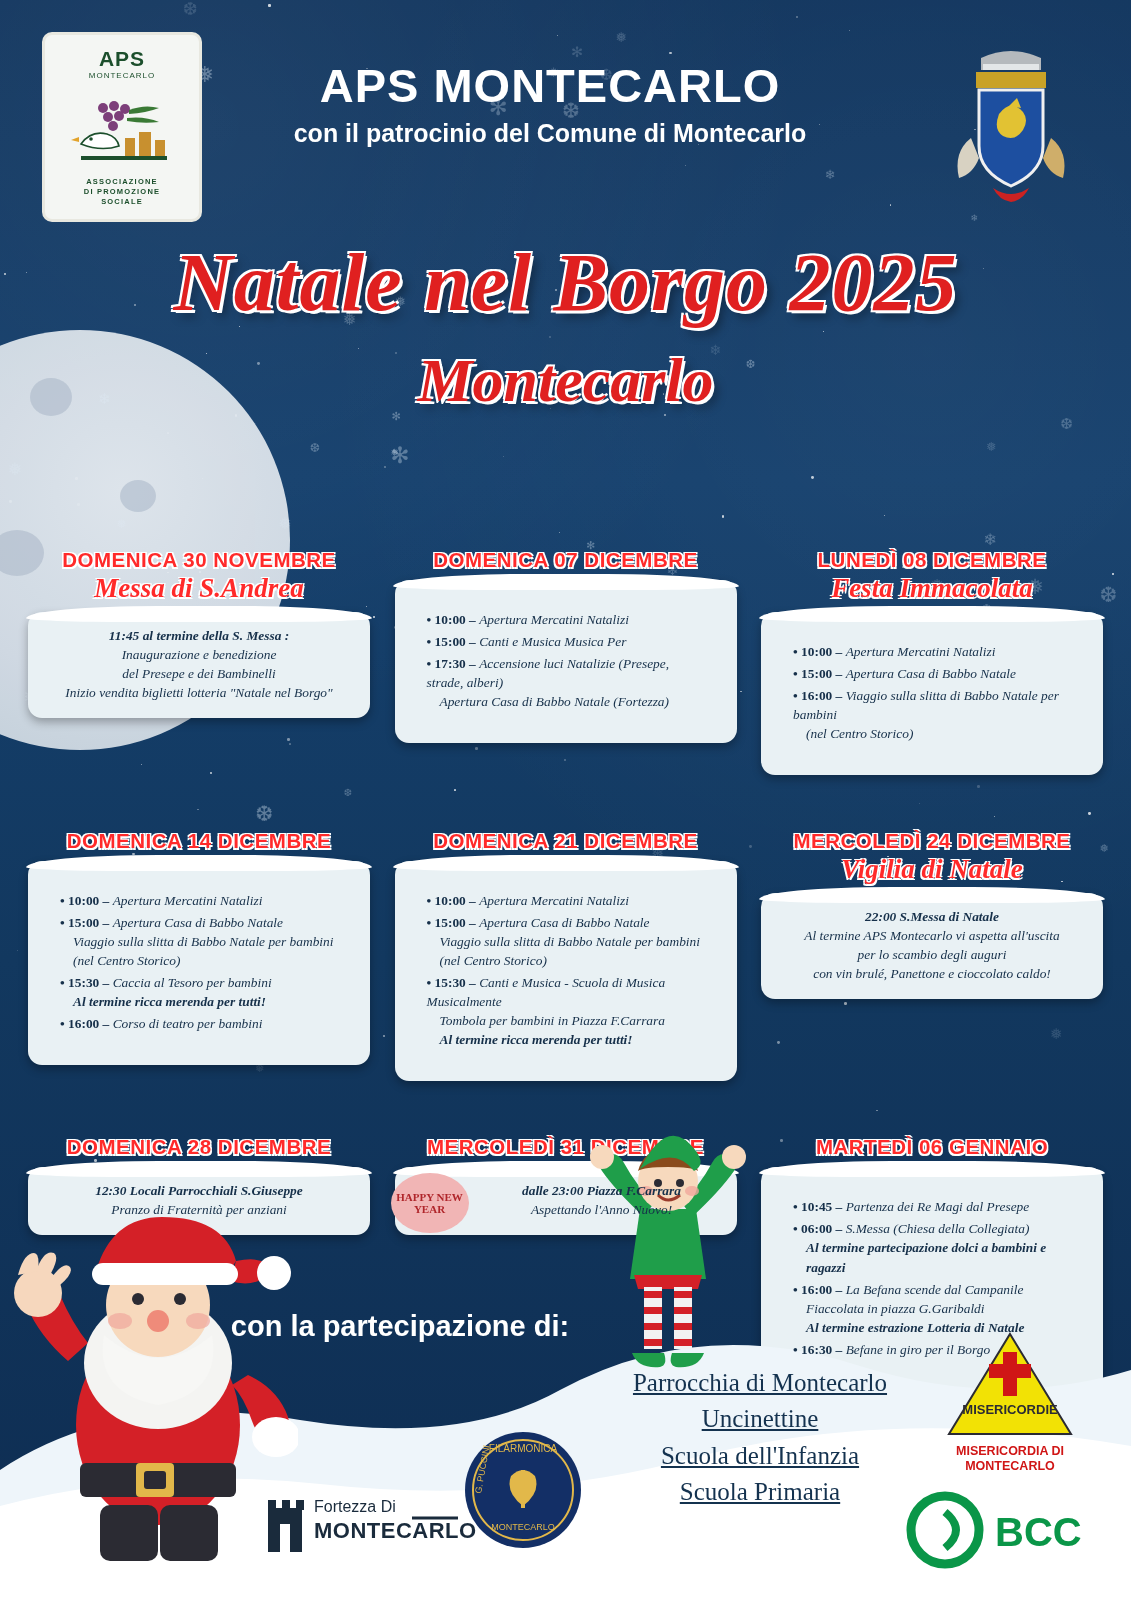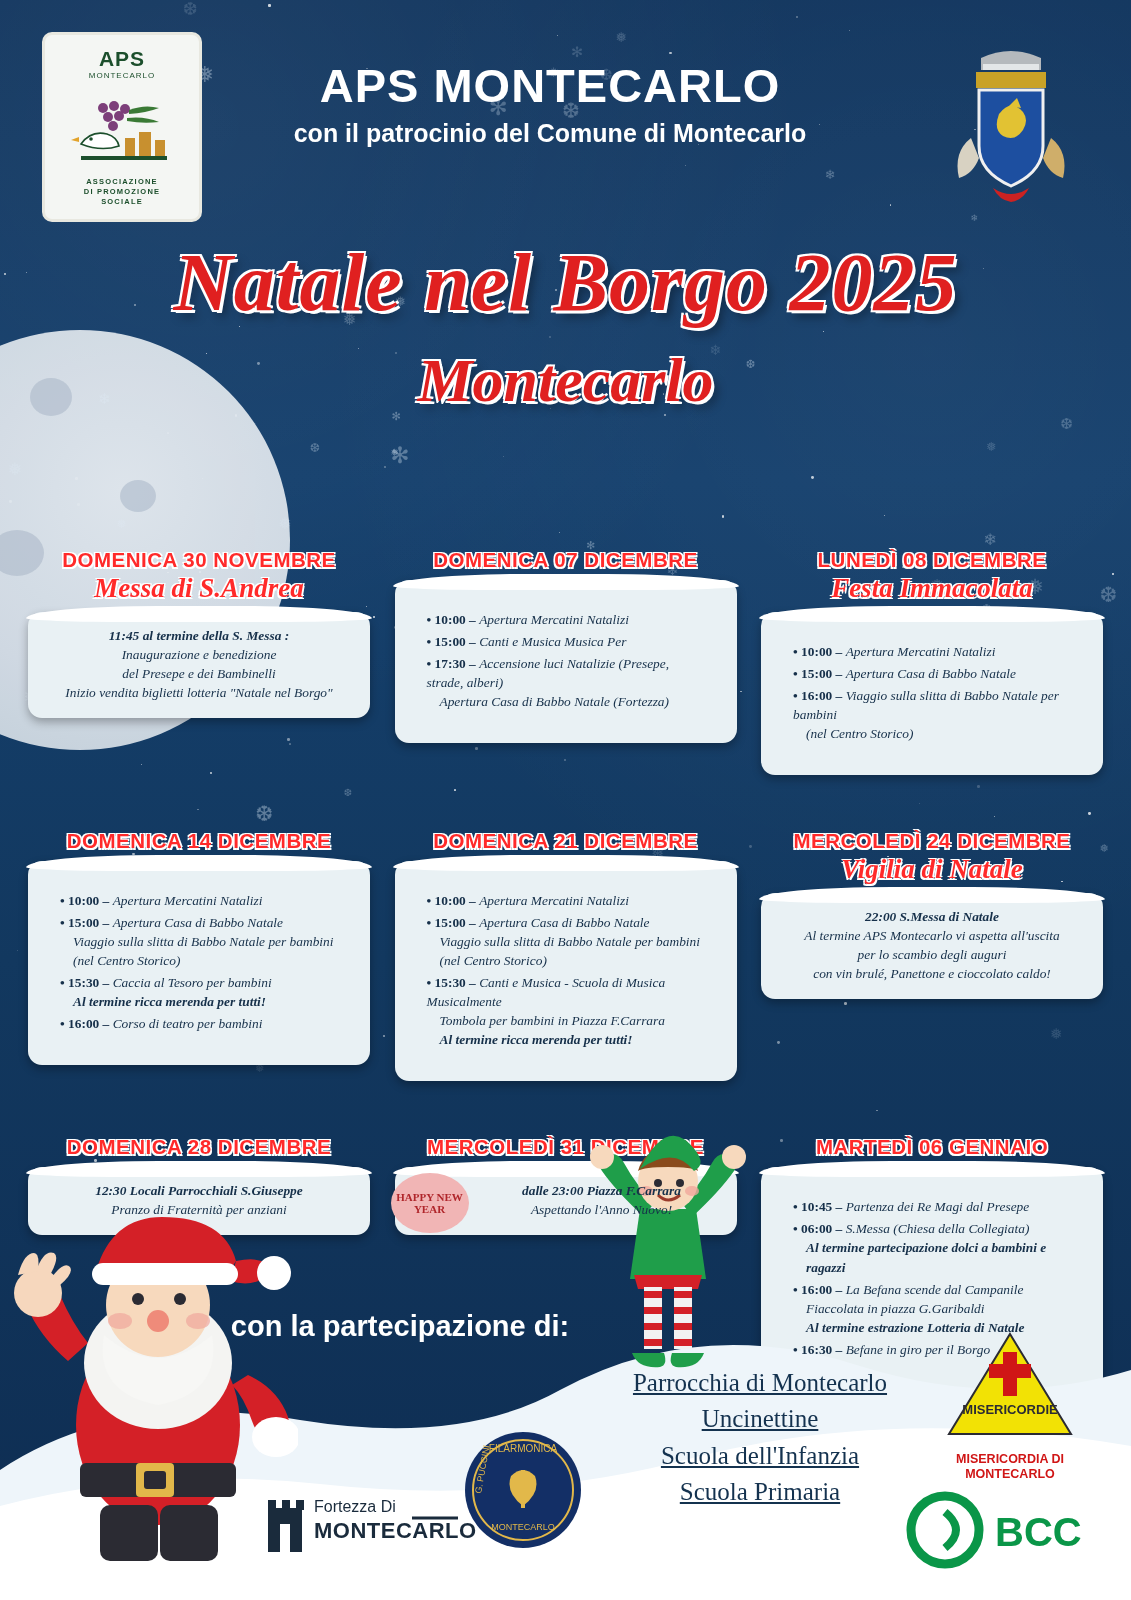--- a/index.html
+++ b/index.html
@@ -121,21 +121,21 @@
     text-align:center; color:#14324f;
     font-family:"Liberation Serif", serif; font-size:25px; line-height:1.45;text-decoration:underline;
   }
   .logo-fortezza { position:absolute; left:262px; top:1490px; width:200px; color:#1a2b3c; }
   .logo-filarmonica { position:absolute; left:463px; top:1430px; width:120px; height:120px; }
   .logo-misericordia { position:absolute; left:945px; top:1330px; width:130px; text-align:center; }
   .logo-bcc { position:absolute; left:905px; top:1490px; width:190px; height:80px; }
   .santa { position:absolute; left:8px; top:1175px; width:290px; height:410px; }
   .elf { position:absolute; left:588px; top:1125px; width:160px; height:250px; }
 
-  .misericordie-label { font-size:12.5px; font-weight:bold; color:#d01616; margin-top:8px; line-height:1.2; }
+  .misericordie-label { font-size:12.5px; font-weight:bold; color:#d01616; margin-top:0; line-height:1.2; }
 </style>
 </head>
 <body>
 
 <div id="poster">
 
   <div id="stars">
       <div class="star" style="width: 1.59751px; height: 1.59751px; left: 1067.47px; top: 714.753px; opacity: 0.286021;"></div>
       <div class="star" style="width: 2.36319px; height: 2.36319px; left: 795.616px; top: 16.1317px; opacity: 0.347204;"></div>
       <div class="star" style="width: 1.24408px; height: 1.24408px; left: 366.353px; top: 68.1276px; opacity: 0.354066;"></div>

